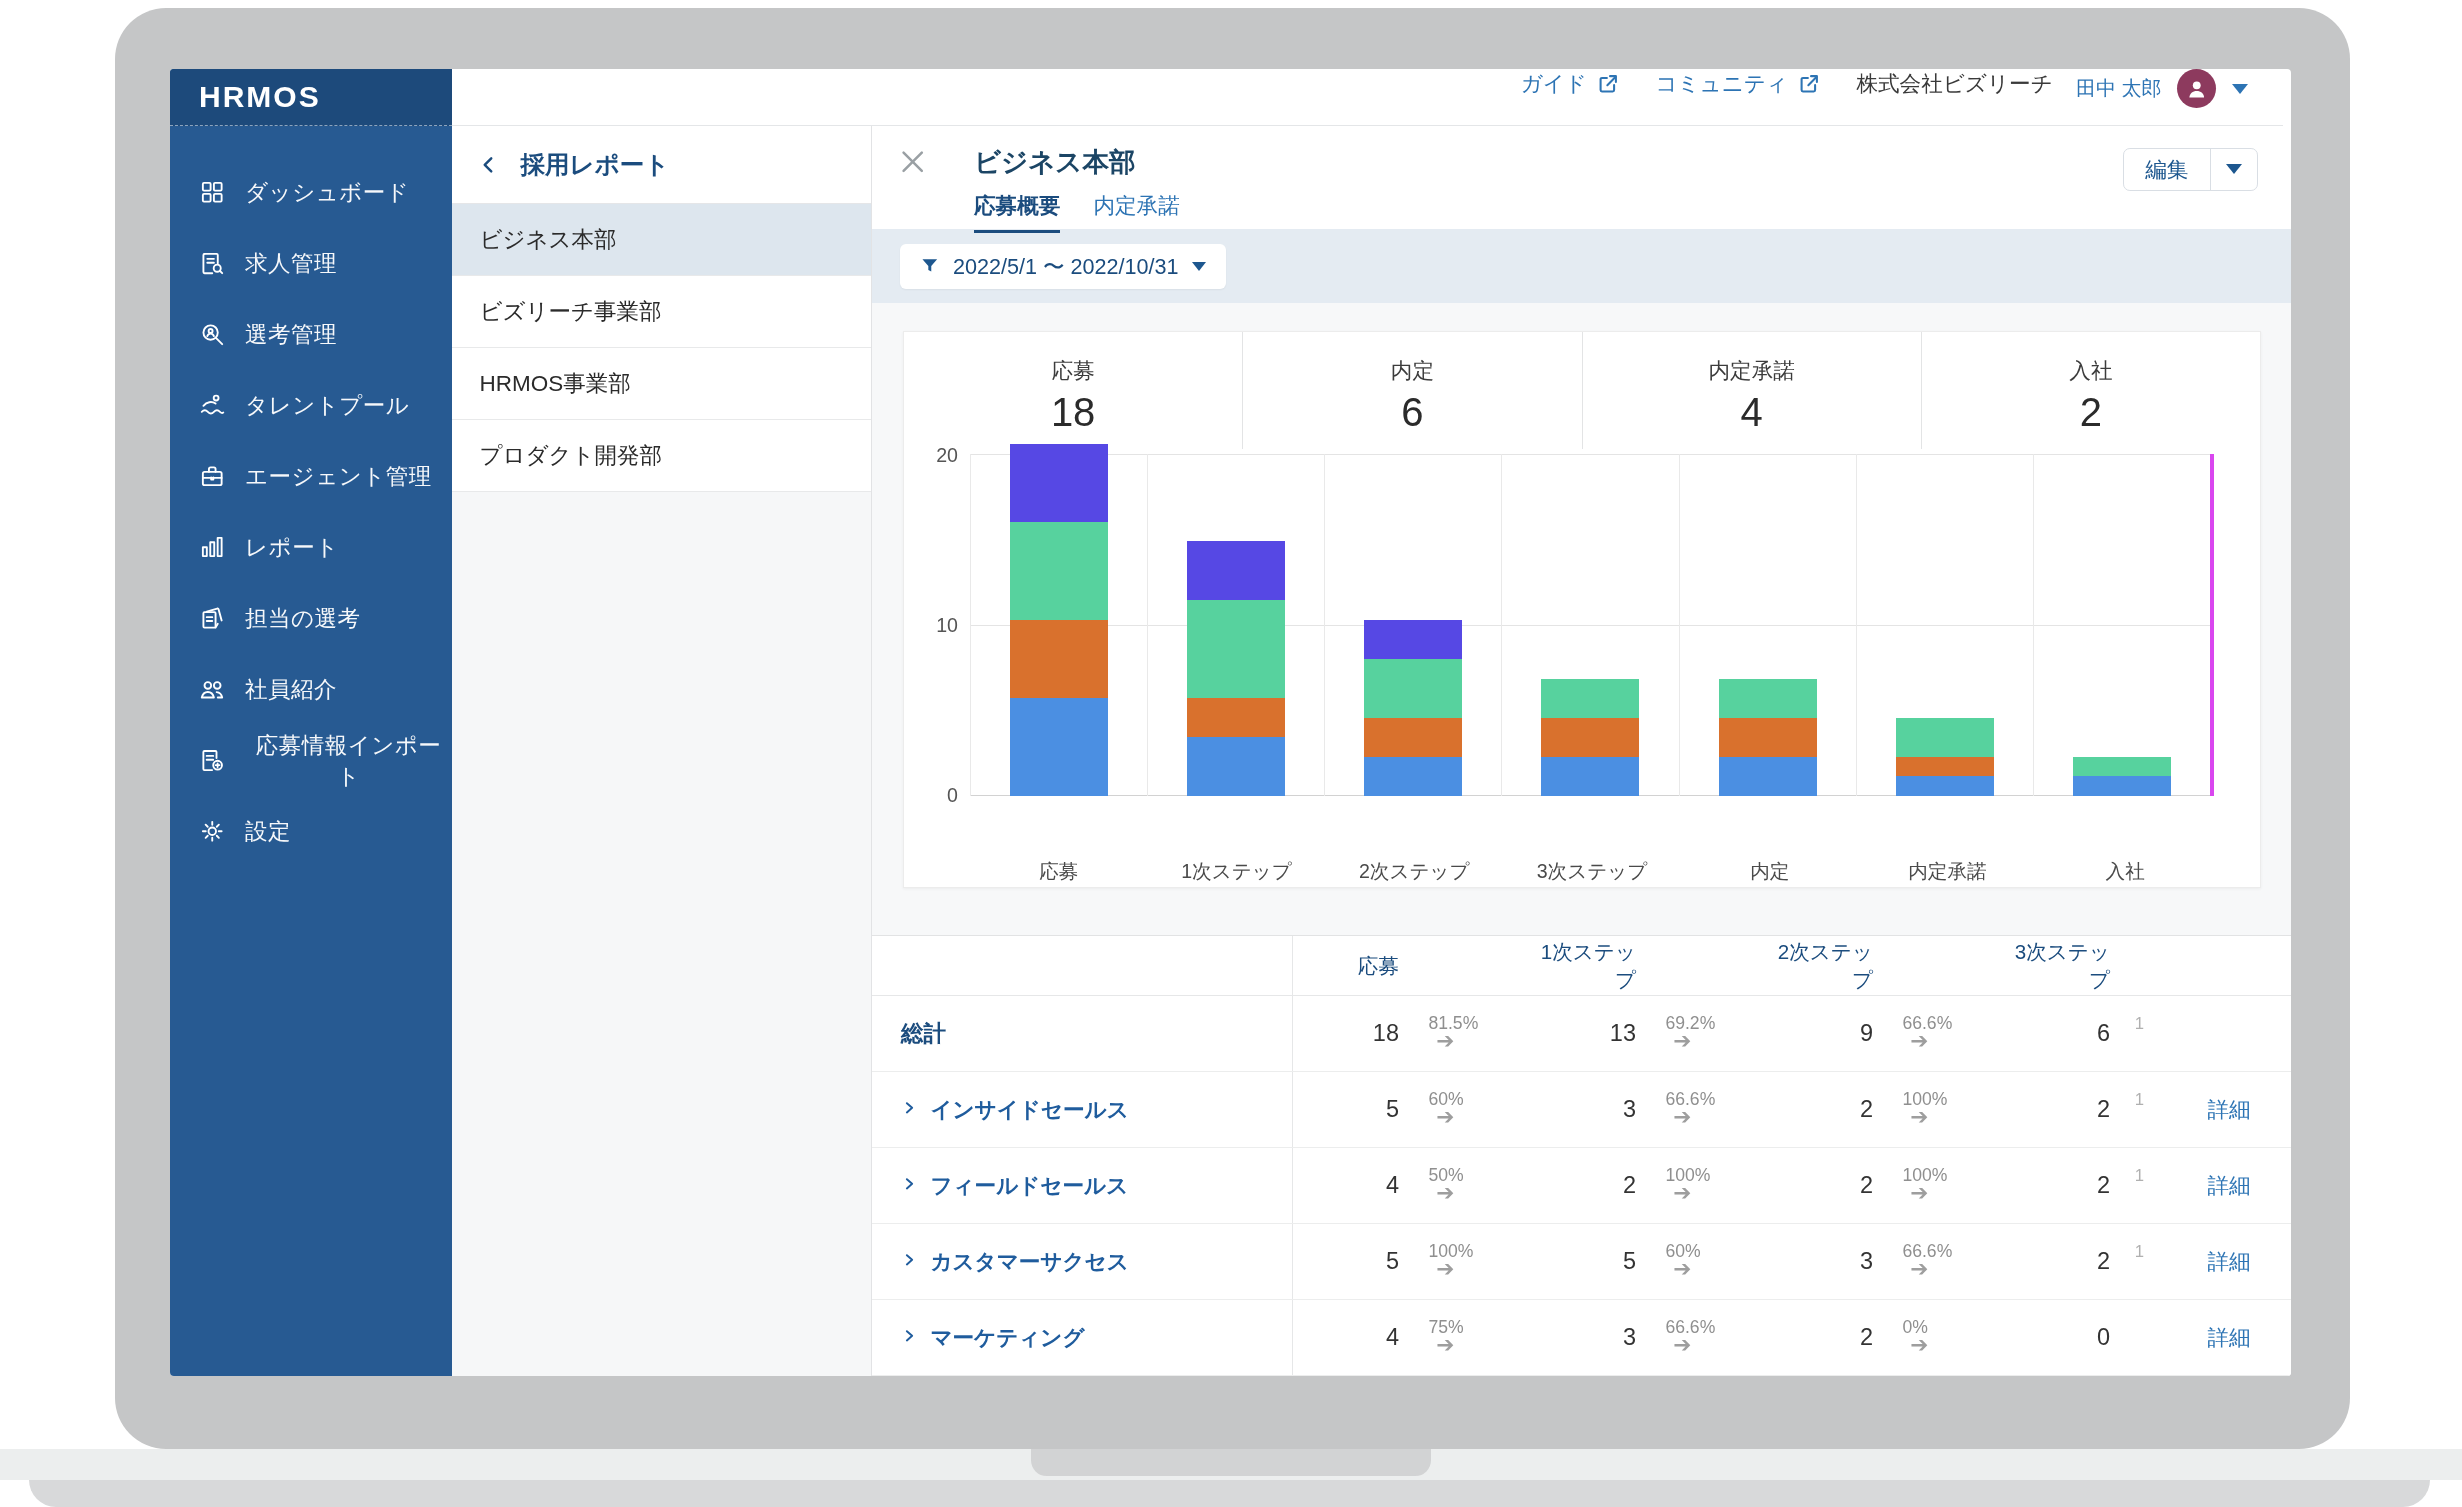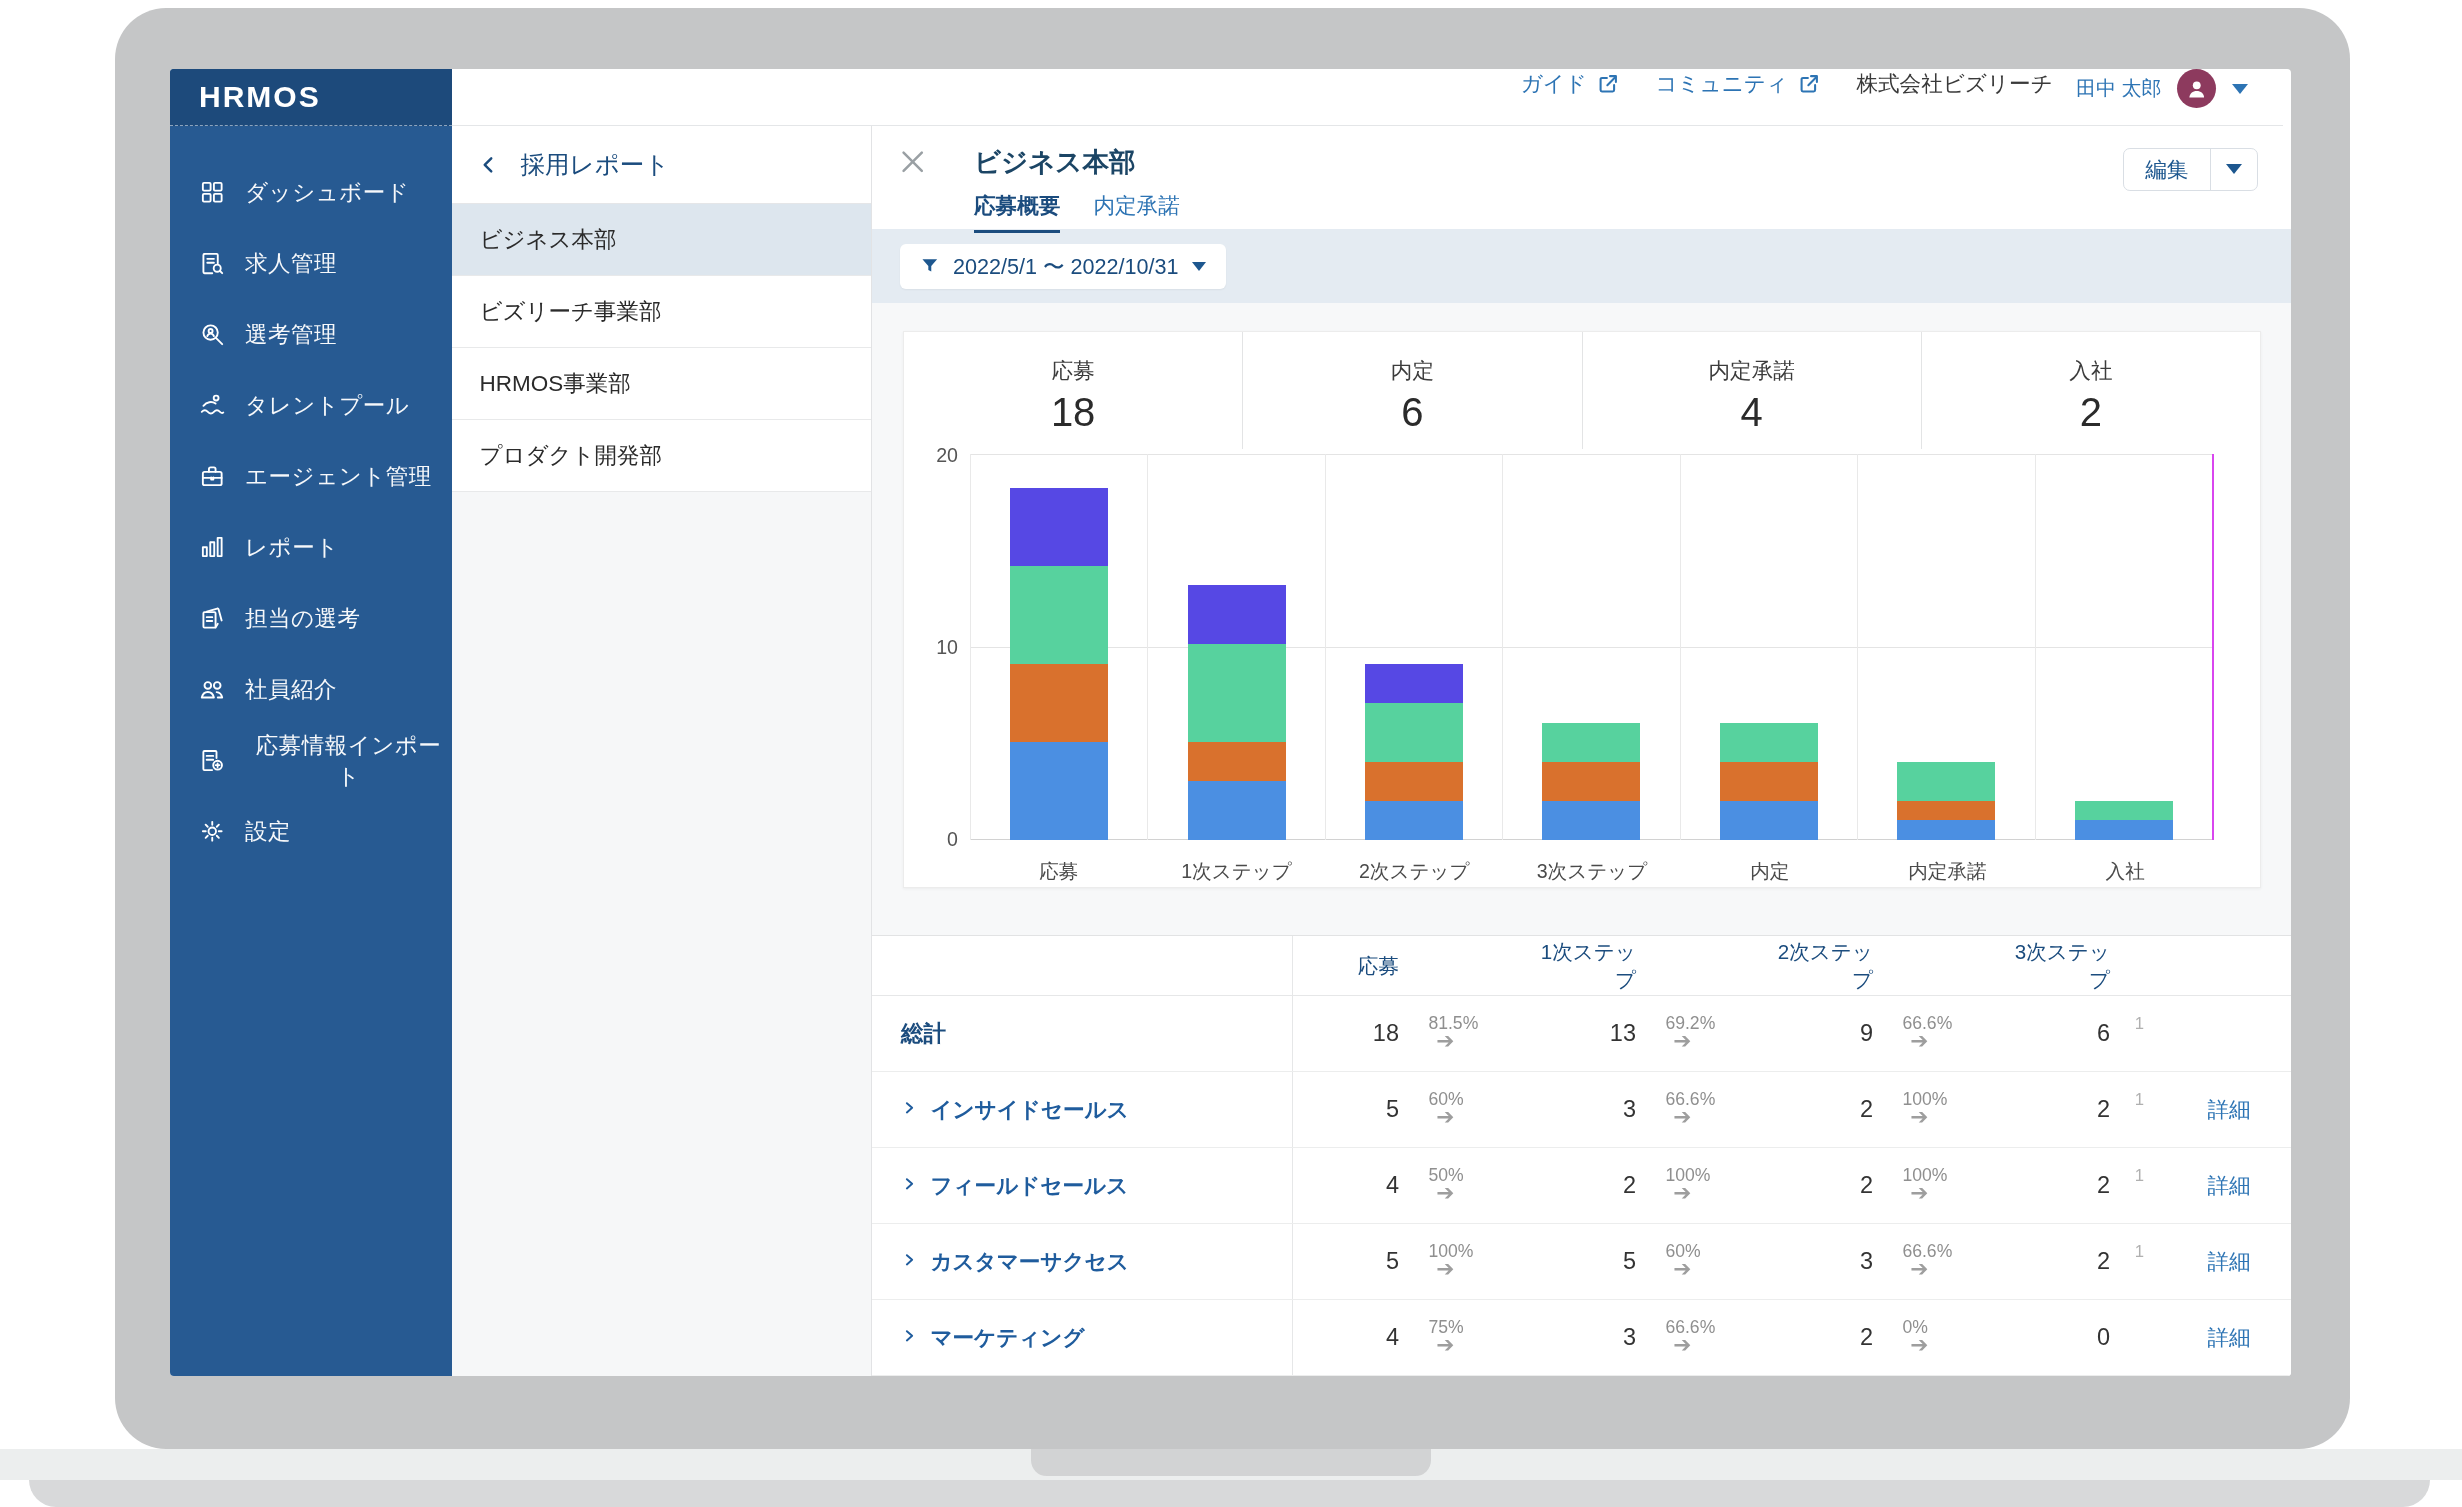--- a/index.html
+++ b/index.html
@@ -44,21 +44,21 @@
   .menu-item { height:71px; display:flex; align-items:center; padding-left:29px; gap:19.6px; cursor:pointer; }
   .menu-item svg { width:26.5px; height:26.5px; stroke:#fff; stroke-width:1.7; fill:none;
     stroke-linecap:round; stroke-linejoin:round; }
   .menu-item .mlabel { color:rgba(255,255,255,.96); font-size:22.5px; letter-spacing:0.5px;text-align:center; }
 
   
   .report-panel { position:absolute; left:282px; top:57px; width:420px; height:1250px;
     background:#f6f7f8; border-right:1px solid #e2e3e5; }
   .report-header { height:78px; background:#fff; display:flex; align-items:center; gap:21.6px;
     padding-left:27.4px; border-bottom:1px solid #e5e6e8; }
-  .report-title { color:#1b4c7e; font-size:24.5px; font-weight:normal; }
+  .report-title { color:#1b4c7e; font-size:24.5px; font-weight:bold; }
   .report-item { height:72px; background:#fff; display:flex; align-items:center; padding-left:27.4px;
     border-bottom:1px solid #e8e9ea; color:#2b2b2b; font-size:22.5px; cursor:pointer; }
   .report-item.selected { background:#dde6ee; }
 
   
   .main { position:absolute; left:702px; top:57px; width:1419px; height:1250px; background:#f7f8f9; }
   .main-header { height:103px; background:#fff; position:relative; }
   .close-btn { position:absolute; left:27.4px; top:21.6px; cursor:pointer; }
   .page-title { position:absolute; left:102px; top:17.6px; color:#1b4565; font-size:26.5px; font-weight:bold; }
   .tabs { position:absolute; left:102px; top:65px; display:flex; gap:33px; }
@@ -81,22 +81,22 @@
   
   .card { position:absolute; left:31px; top:205px; width:1358px; height:557px; background:#fff;
     border:1px solid #ececec; box-shadow:0 1px 2.9px rgba(0,0,0,.05); }
   .stats { position:absolute; left:0; top:0; right:0; height:117px; display:flex; }
   .stat-cell { flex:1; display:flex; flex-direction:column; align-items:center; padding-top:23.5px; }
   .stat-cell + .stat-cell { border-left:1px solid #e3e4e5; }
   .stat-label { font-size:21.6px; color:#3c3c3c; }
   .stat-value { font-size:40px; color:#2b2b2b; margin-top:5.9px; }
 
   .chart { position:absolute; left:0; top:117px; right:0; bottom:0; }
-  .plot { position:absolute; left:66px; right:46px; top:4.9px; height:386px;
-    border-right:2px solid #d946ef; }
+  .plot { position:absolute; left:66px; right:46px; top:4.9px; height:342px;
+    border-right:4px solid #d946ef; }
   .gridline { position:absolute; left:0; right:0; height:1px; background:#e4e4e4; }
   .gridline.axis { background:#d2d2d2; }
   .cols { position:absolute; left:0; top:0; right:0; bottom:0; display:flex; }
   .col { flex:1; position:relative; border-left:1px solid #e9e9e9; }
   .bar { position:absolute; bottom:0; left:50%; transform:translateX(-50%); width:98px;
     display:flex; flex-direction:column-reverse; }
   .seg { width:100%; }
   .ylabel { position:absolute; font-size:19.6px; color:#555; text-align:right; width:39px; }
   .xlabels { position:absolute; left:66px; right:46px; top:395px; height:45px; display:flex; }
   .xlabel { flex:1; text-align:center; padding-top:13.7px; font-size:19.6px; color:#4a4a4a; }

